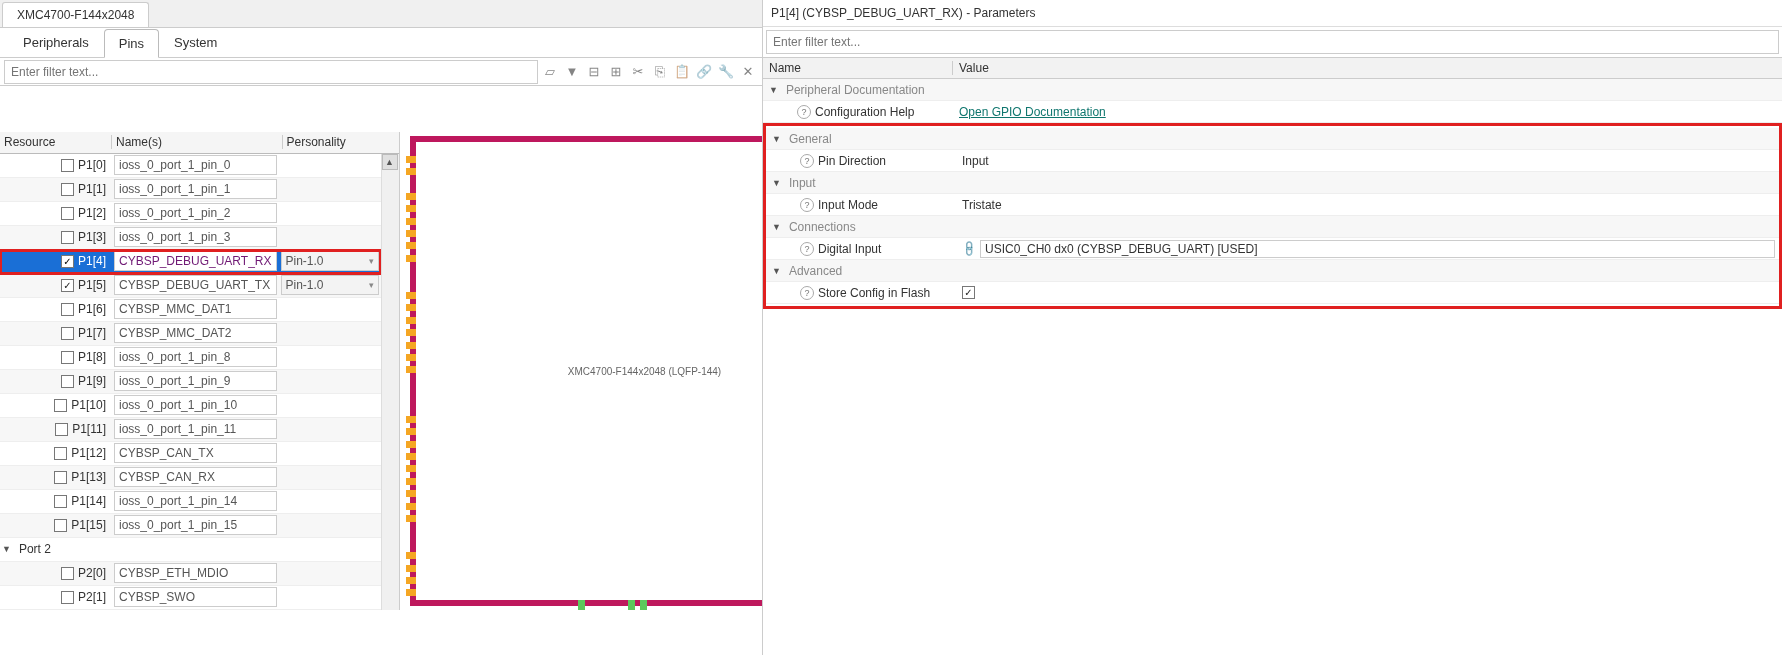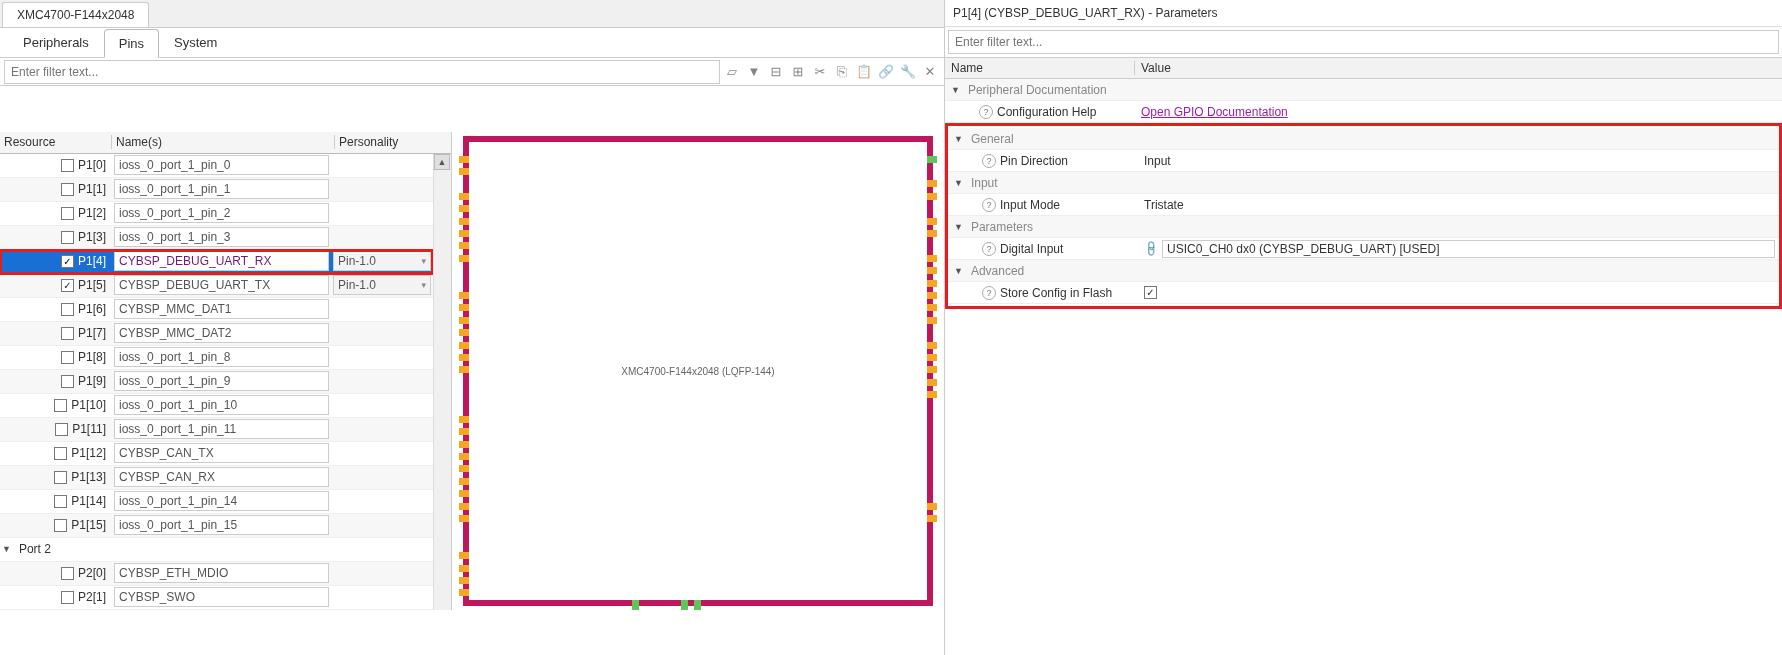--- a/index.html
+++ b/index.html
@@ -1,17 +1,17 @@
 <!DOCTYPE html>
 <html><head>
 <meta charset="utf-8">
 <style>
   * { box-sizing: border-box; margin: 0; padding: 0; }
   body { font-family: "Segoe UI", Tahoma, sans-serif; font-size: 12px; color: #333; background: #fff; width: 1782px; height: 655px; overflow: hidden; display: flex; }
-  .left-panel { width: 945px; display: flex; flex-direction: column; border-right: 1px solid #ccc; }
+  .left-panel { width: 763px; display: flex; flex-direction: column; border-right: 1px solid #ccc; }
   .right-panel { flex: 1; display: flex; flex-direction: column; }
 
   
   .doc-tab-bar { height: 28px; display: flex; align-items: flex-end; background: #f0f0f0; border-bottom: 1px solid #ccc; }
   .doc-tab { background: #fff; border: 1px solid #ccc; border-bottom: none; padding: 5px 14px; margin-left: 2px; font-size: 12px; border-radius: 3px 3px 0 0; }
 
   
   .section-tabs { height: 30px; display: flex; align-items: flex-end; padding-left: 8px; border-bottom: 1px solid #ccc; background: #fff; }
   .section-tab { padding: 6px 14px; font-size: 13px; color: #333; cursor: pointer; border: 1px solid transparent; }
   .section-tab.active { background: #fff; border: 1px solid #bbb; border-bottom: 1px solid #fff; border-radius: 4px 4px 0 0; position: relative; top: 1px; }
@@ -61,21 +61,21 @@
   .param-title { padding: 6px 8px; font-size: 12px; color: #333; border-bottom: 1px solid #ddd; }
   .param-filter { border: 1px solid #ccc; margin: 3px; padding: 4px 6px; font-size: 12px; color: #888; }
   .param-head { display: flex; background: #f2f2f2; border-top: 1px solid #ccc; border-bottom: 1px solid #ccc; height: 22px; align-items: center; }
   .pcol-name { width: 190px; padding-left: 6px; border-right: 1px solid #ccc; }
   .pcol-val { flex: 1; padding-left: 6px; }
   .param-rows { flex: 1; }
   .prow { display: flex; align-items: center; height: 22px; border-bottom: 1px solid #eee; }
   .prow.group { background: #f7f7f7; color: #888; }
   .pr-name { width: 190px; padding-left: 6px; display: flex; align-items: center; gap: 4px; }
   .pr-val { flex: 1; padding-left: 6px; display: flex; align-items: center; gap: 4px; }
-  .pr-val a { color: #a21caf; text-decoration: underline; }
+  .pr-val a { color: #0f766e; text-decoration: underline; }
   .indent-2 { padding-left: 34px; }
   .help-ico { width: 14px; height: 14px; border: 1px solid #aaa; border-radius: 50%; display: inline-flex; align-items: center; justify-content: center; font-size: 9px; color: #777; }
   .link-ico { width: 14px; height: 14px; display: inline-flex; align-items: center; justify-content: center; font-size: 11px; color: #666; transform: rotate(-45deg); }
   .val-box { border: 1px solid #ccc; padding: 1px 4px; flex: 1; margin-right: 4px; background: #fff; }
   .red-outline { border: 3px solid #e02020; padding: 2px 0; }
 </style>
 </head>
 <body>
 
 <div class="left-panel">
@@ -391,21 +391,21 @@
             <span class="help-ico">?</span>
             <span>Input Mode</span>
           </div>
         <div class="pr-val">
             <span>Tristate</span>
           </div>
       </div>
       <div class="prow group">
         <div class="pr-name">
             <span class="tri">▼</span>
-            <span>Parameters</span>
+            <span>Connections</span>
           </div>
         <div class="pr-val"></div>
       </div>
       <div class="prow">
         <div class="pr-name indent-2">
             <span class="help-ico">?</span>
             <span>Digital Input</span>
           </div>
         <div class="pr-val">
             <span class="link-ico">🔗</span>

